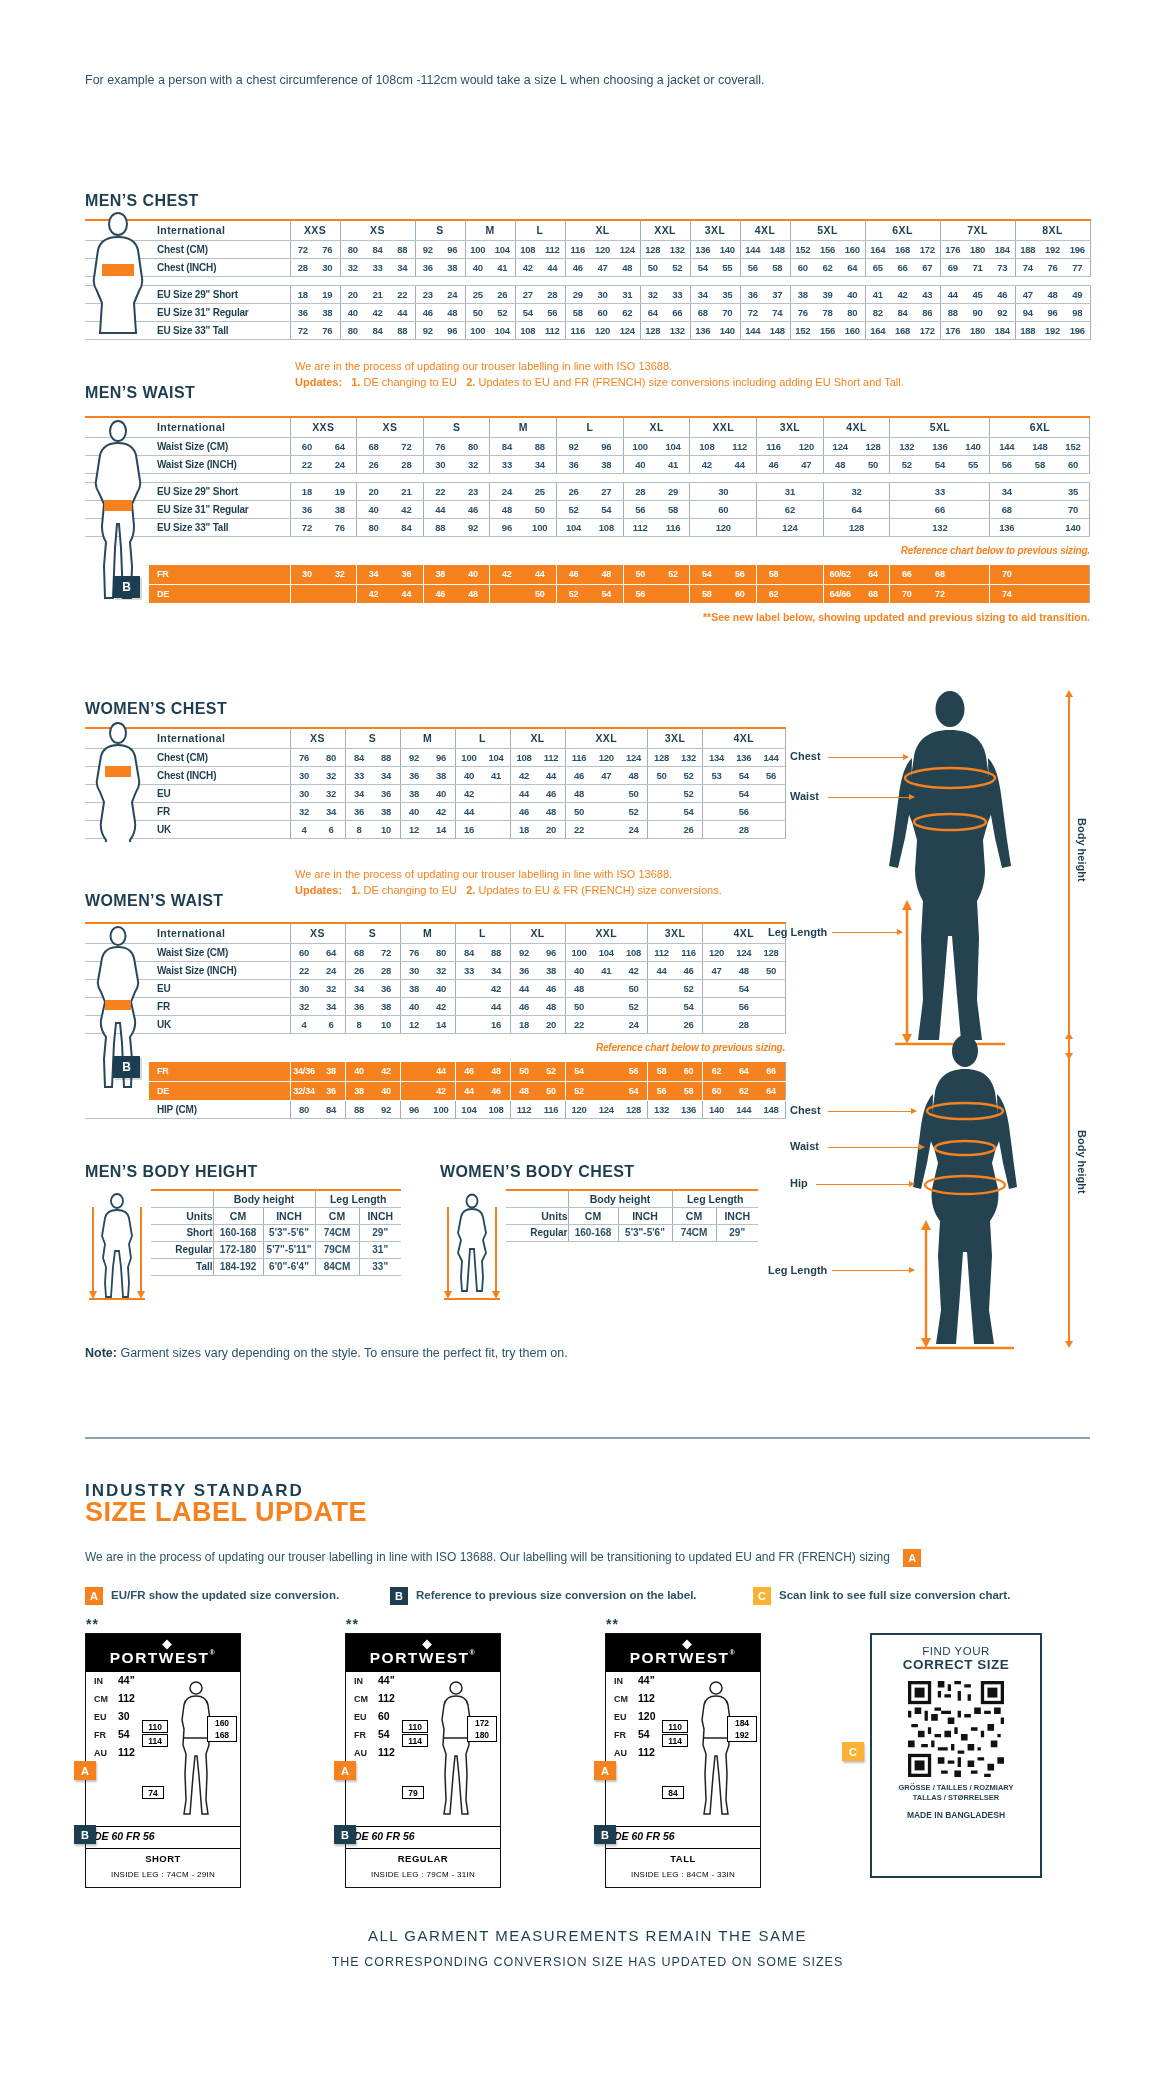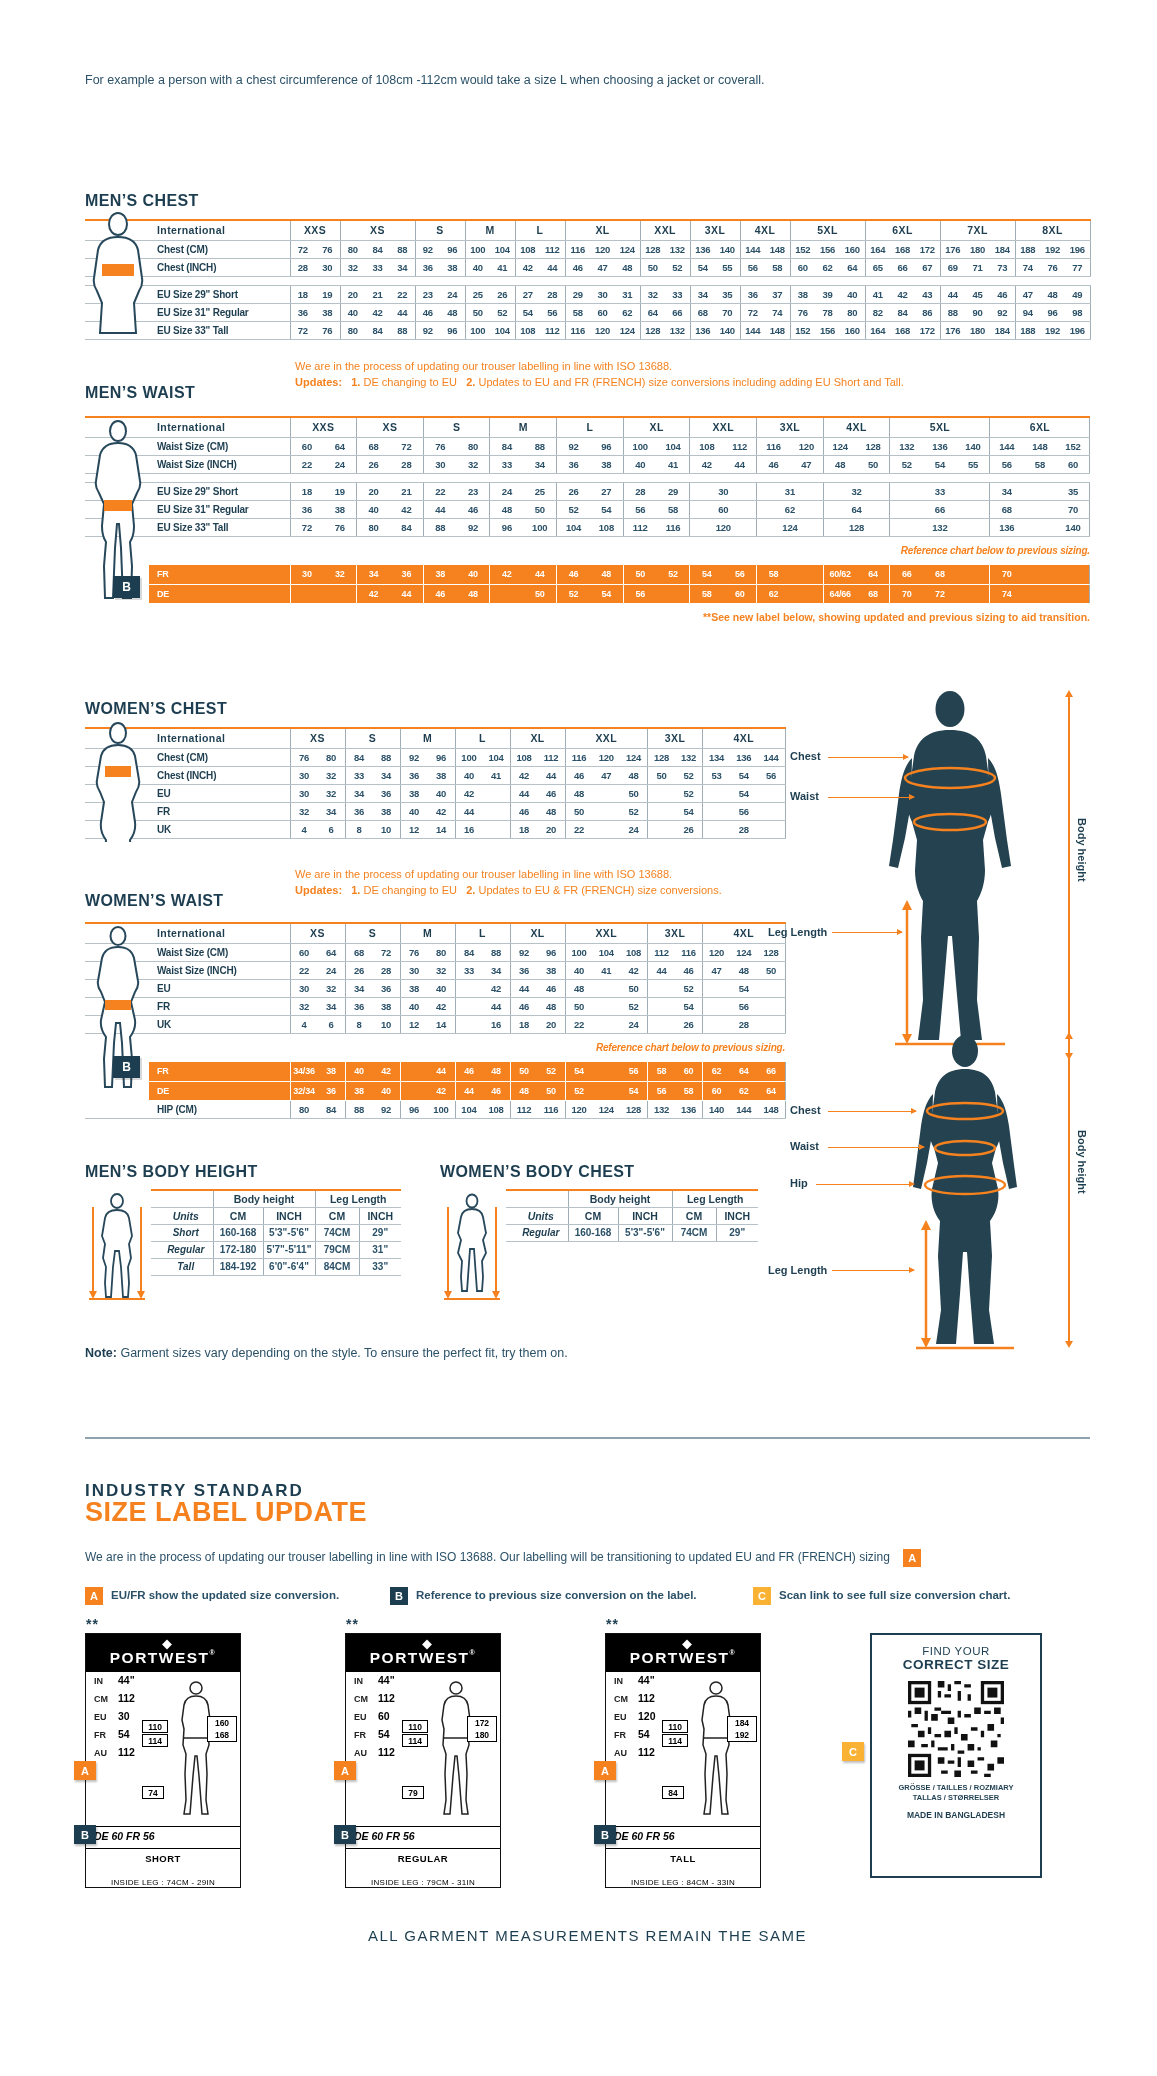--- a/index.html
+++ b/index.html
@@ -32,21 +32,21 @@
   .b-badge{position:absolute;width:27px;height:22px;background:var(--navy);color:#fff;font-weight:bold;
     font-size:12px;display:flex;align-items:center;justify-content:center;z-index:3;box-shadow:2px 2px 0 rgba(0,0,0,.15);}
   .orange-note{position:absolute;font-size:11px;color:var(--orange);line-height:16px;}
   .orange-note b{font-weight:bold;}
   .footnote{position:absolute;right:0;font-size:10.5px;color:var(--orange);font-weight:bold;}
   
   table.ht{border-collapse:collapse;table-layout:fixed;border-top:2px solid var(--orange);}
   table.ht td{font-size:10px;height:17px;border-bottom:1px solid var(--line);color:var(--txt);
     font-weight:bold;text-align:center;white-space:nowrap;}
   table.ht td.vl{border-left:1px solid var(--vline);}
-  table.ht td.rl{text-align:center;padding-left:8px;color:var(--navy);font-style:italic;}
+  table.ht td.rl{text-align:right;padding-left:8px;color:var(--navy);}
   table.ht tr.gh td{color:var(--navy);font-size:10.5px;}
   
   .dlabel{position:absolute;font-size:11px;font-weight:bold;color:var(--navy);white-space:nowrap;}
   .leader{position:absolute;border-top:1.5px solid var(--orange);}
   .leader:after{content:"";position:absolute;right:-1px;top:-4px;border-left:6px solid var(--orange);
     border-top:3px solid transparent;border-bottom:3px solid transparent;}
   .vline{position:absolute;border-left:2px solid var(--orange);}
   .vline:before,.vline:after{content:"";position:absolute;left:-5px;border-left:4px solid transparent;border-right:4px solid transparent;}
   .vline:before{top:-2px;border-bottom:7px solid var(--orange);}
   .vline:after{bottom:-2px;border-top:7px solid var(--orange);}
@@ -73,21 +73,21 @@
   .pbody{position:relative;height:152px;}
   .mrow{display:flex;align-items:baseline;padding-left:8px;height:16px;margin-top:2px;}
   .mrow .u{width:24px;font-size:9px;color:#222;font-weight:bold;}
   .mrow .v{font-size:10.5px;font-weight:bold;color:#000;}
   .mbox{position:absolute;border:1px solid #000;font-size:8.5px;font-weight:bold;color:#000;
     text-align:center;line-height:12px;background:#fff;z-index:2;}
   .pde{height:22px;border-top:1px solid #000;font-size:10.5px;font-style:italic;font-weight:bold;
     color:#000;padding:3px 0 0 8px;}
   .pfoot{height:40px;border-top:1px solid #000;text-align:center;padding-top:4px;}
   .pfit{font-size:9.5px;font-weight:bold;color:#000;letter-spacing:.5px;}
-  .pleg{font-size:8px;color:#000;margin-top:14px;letter-spacing:.3px;}
+  .pleg{font-size:8px;color:#000;margin-top:6px;letter-spacing:.3px;}
   .lbl-badge{position:absolute;width:22px;height:19px;color:#fff;font-weight:bold;font-size:11px;
     display:flex;align-items:center;justify-content:center;left:-11px;z-index:3;box-shadow:1px 2px 2px rgba(0,0,0,.25);}
   .qcard{position:absolute;left:785px;top:196px;width:172px;height:245px;border:2px solid var(--navy);
     background:#fff;text-align:center;padding-top:10px;}
   .q1{font-size:11.5px;color:var(--navy);letter-spacing:.5px;}
   .q2{font-size:13.5px;font-weight:bold;color:var(--navy);letter-spacing:.5px;}
   .qlang{font-size:7.5px;font-weight:bold;color:var(--navy);line-height:10px;}
   .qmade{font-size:8.5px;font-weight:bold;color:var(--navy);margin-top:7px;}
   .cbadge{position:absolute;left:757px;top:305px;width:22px;height:19px;background:var(--yellow);color:#fff;
     font-weight:bold;font-size:11px;display:flex;align-items:center;justify-content:center;box-shadow:1px 2px 2px rgba(0,0,0,.25);}
@@ -1337,14 +1337,15 @@
       </svg>
       <div class="qlang">
         <div>GRÖSSE / TAILLES / ROZMIARY</div>
         <div>TALLAS / STØRRELSER</div>
       </div>
       <div class="qmade">MADE IN BANGLADESH</div>
     </div>
     <div class="cbadge">C</div>
 
     <div class="bfoot1">ALL GARMENT MEASUREMENTS REMAIN THE SAME</div>
+    <div class="bfoot2">THE CORRESPONDING CONVERSION SIZE HAS UPDATED ON SOME SIZES</div>
   </div>
 </div>
 
 </body></html>

